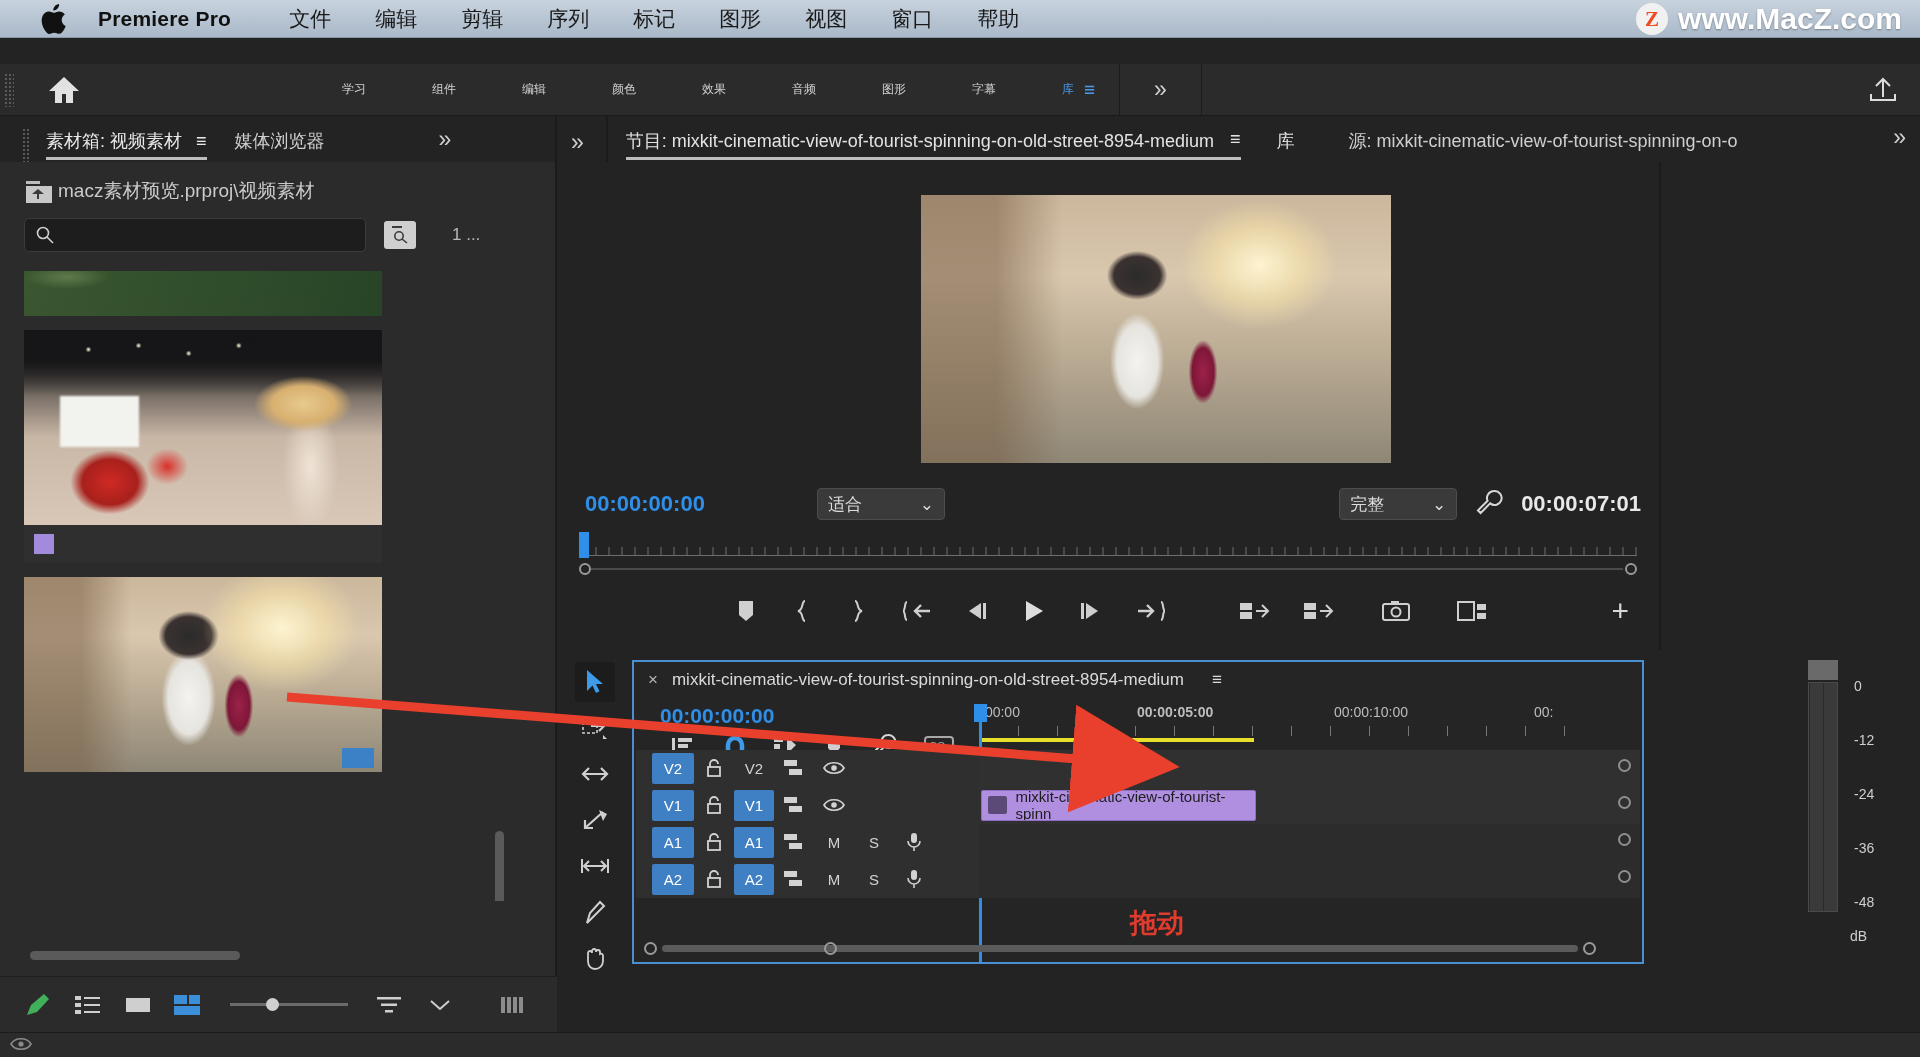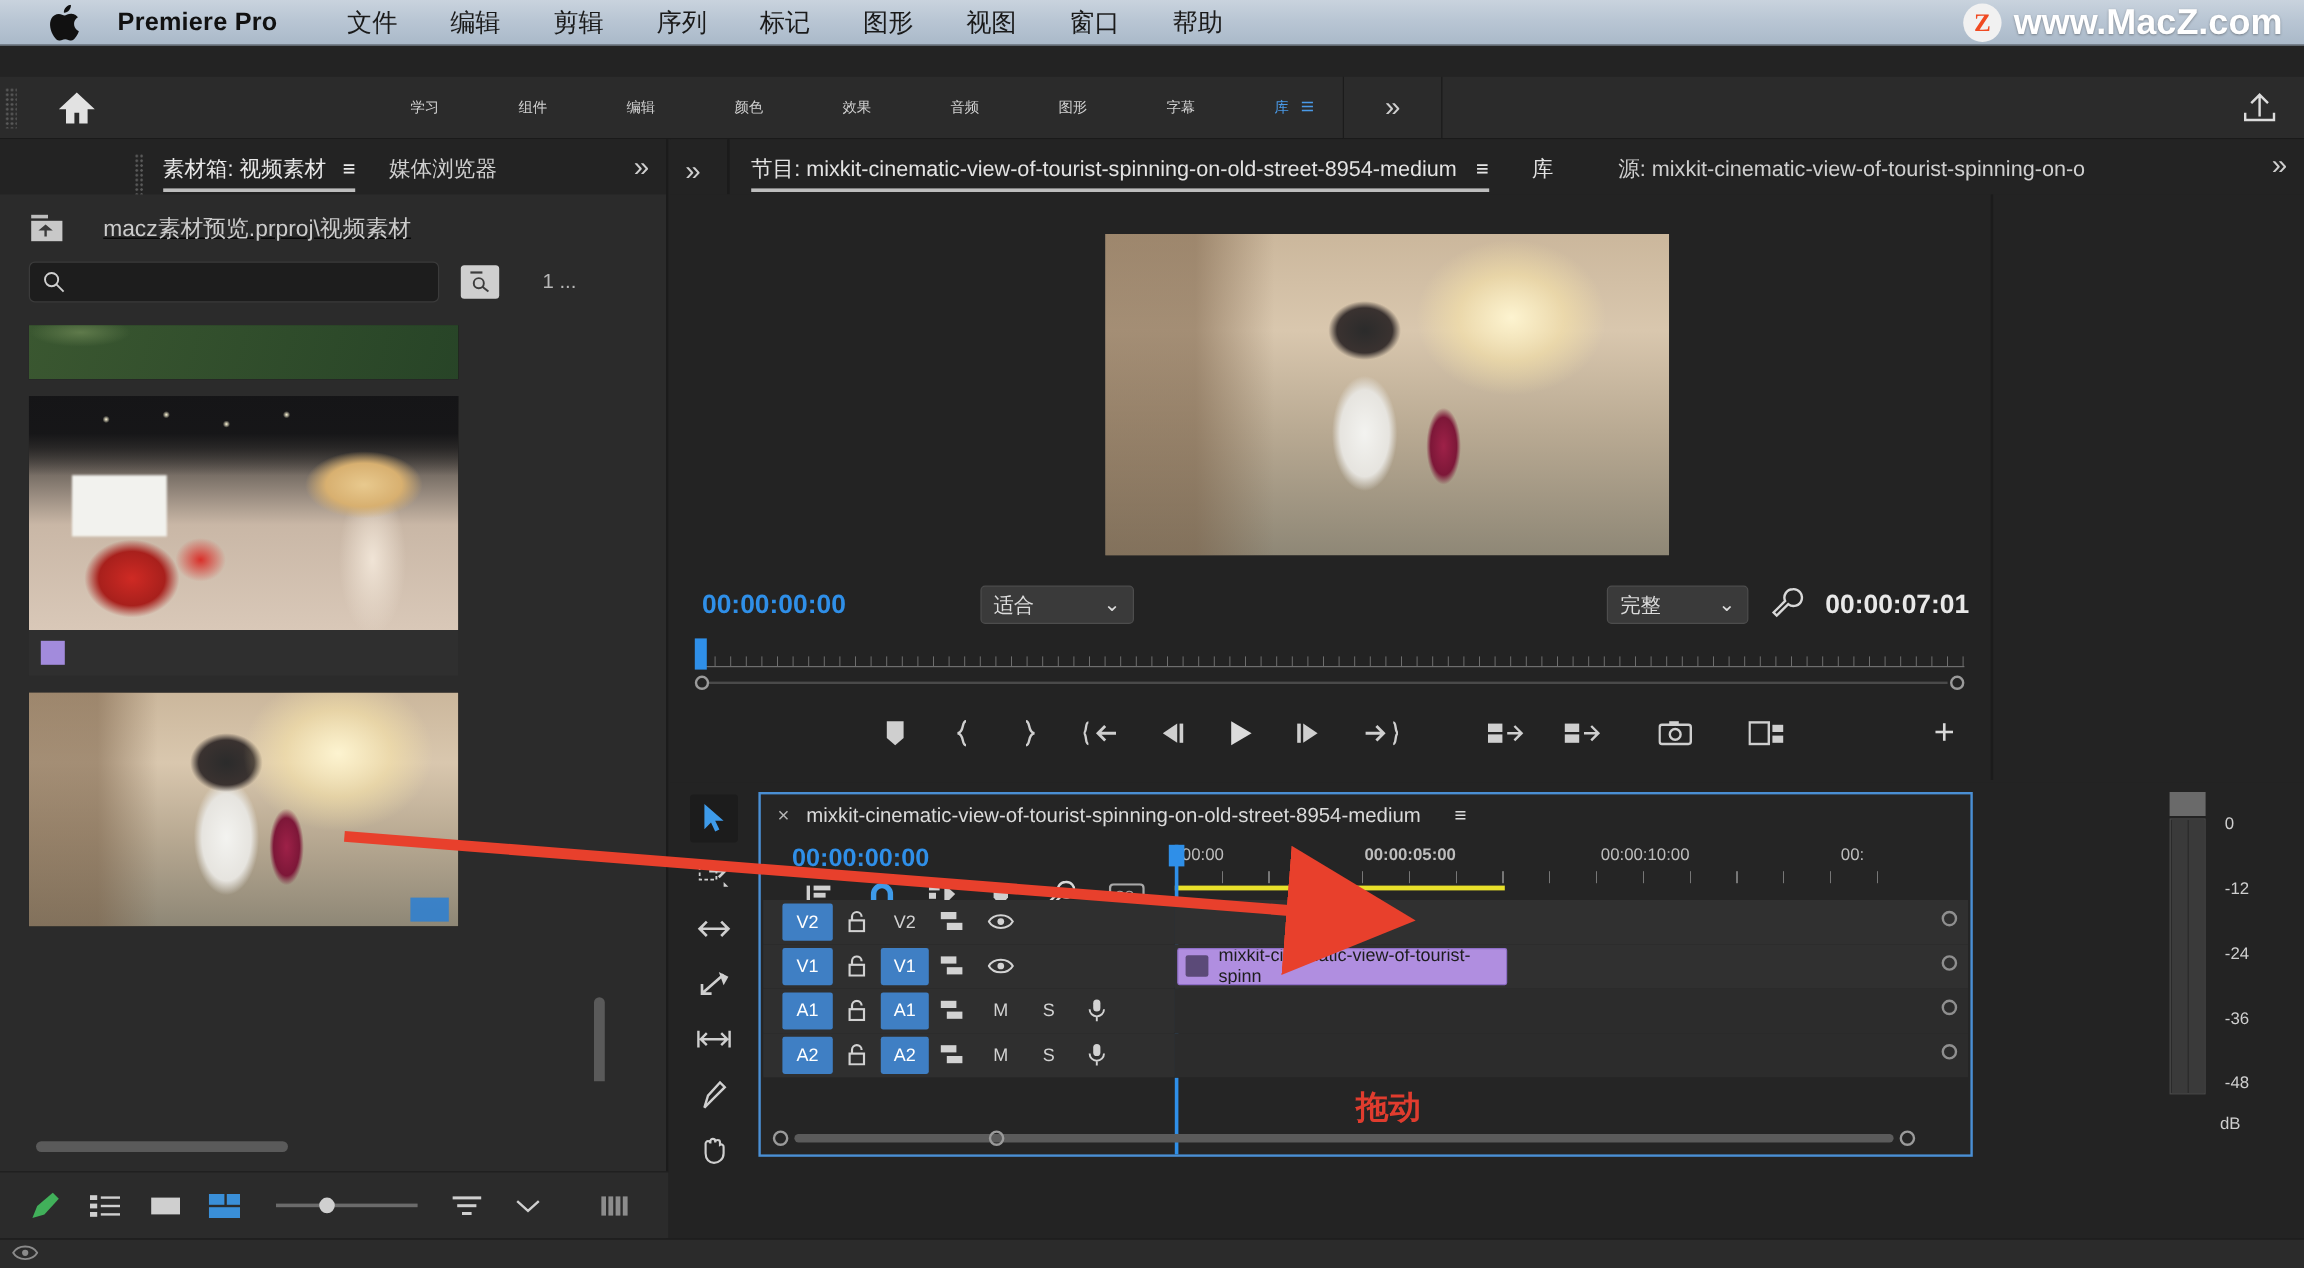--- a/index.html
+++ b/index.html
@@ -61,30 +61,30 @@
   .ws-menu-icon { color:#4a9ae8; font-size:19px; padding-right:24px;}
   .ws-divider { width:1px; height:52px; background:#1b1b1b; }
   .ws-more { color:#cfcfcf; font-size:23px; padding:0 34px; height:52px; display:flex;align-items:center;}
   .ws-export { position:absolute; right:22px; top:12px; }
 
   
   .main { position:absolute; left:0; top:116px; width:1920px; height:916px; background:#232323; }
 
   
   .proj-panel { position:absolute; left:0; top:0; width:557px; height:916px; background:#2b2b2b; border-right:2px solid #1b1b1b;}
-  .panel-tabs { height:46px; display:flex; align-items:flex-end; background:#232323; padding-left:22px;justify-content:flex-end;}
+  .panel-tabs { height:46px; display:flex; align-items:flex-end; background:#232323; padding-left:22px;}
   .panel-tab { font-size:18px; color:#cfcfcf; padding:0 14px 9px 14px; position:relative; display:flex; gap:14px; align-items:center;}
   .panel-tab.active { color:#e8e8e8; }
   .panel-tab.active::after {
      content:""; position:absolute; left:14px; right:14px; bottom:2px; height:3px; background:#bdbdbd;
   }
   .panel-left-grip { width:8px; height:34px; margin-right:2px;
      background-image: radial-gradient(circle, #5b5b5b 1px, transparent 1.2px);
      background-size:4px 4px; }
-  .proj-path { display:flex; align-items:flex-start; gap:32px; padding:16px 0 0 24px;text-decoration:underline; }
+  .proj-path { display:flex; align-items:flex-end; gap:4px; padding:16px 0 0 24px; }
   .folder-ic { width:30px; height:24px; }
   .proj-path-text { color:#cbcbcb; font-size:19px; }
   .search-row { display:flex; align-items:center; gap:18px; padding:14px 0 0 24px; }
   .search-box {
     width:342px; height:34px; background:#1d1d1d; border:1px solid #3b3b3b; border-radius:5px;
     display:flex; align-items:center; padding-left:10px; gap:8px;
   }
   .search-box input {
     background:transparent; border:none; outline:none; color:#cfcfcf; font-size:15px; width:280px;
     font-family:"Liberation Sans", sans-serif;
@@ -156,21 +156,21 @@
     position:absolute; left:0; bottom:0; width:557px; height:56px; background:#2b2b2b;
     display:flex; align-items:center; gap:18px; padding-left:22px; border-top:1px solid #1e1e1e;
   }
   .pb-ic { width:32px; height:30px; display:flex; align-items:center; justify-content:center; color:#cfcfcf;}
   .slider-track { width:118px; height:3px; background:#6b6b6b; position:relative; margin:0 8px;}
   .slider-knob { position:absolute; left:36px; top:-5px; width:13px;height:13px;border-radius:50%;background:#cfcfcf;}
 
   
   .right { position:absolute; left:559px; top:0; width:1361px; height:916px; background:#232323;}
   .mon-tabs { height:46px; display:flex; align-items:flex-end; background:#232323; }
-  .mon-tab { font-size:18px; color:#e3e3e3; padding:0 0 9px 0; position:relative; display:flex; gap:16px; align-items:center;}
+  .mon-tab { font-size:18px; color:#e3e3e3; padding:0 0 9px 0; position:relative; display:flex; gap:16px; align-items:flex-start;}
   .mon-tab.active::after { content:""; position:absolute; left:0; right:0; bottom:2px; height:3px; background:#bdbdbd;}
   .mon-sep { width:2px; height:46px; background:#1b1b1b; margin:0 24px;}
 
   .program { position:absolute; left:0; top:46px; width:1100px; height:488px; background:#232323;}
   .prog-video {
     position:absolute; left:362px; top:33px; width:470px; height:268px; background:#1a1a1a;
     overflow:hidden;
   }
   .prog-video .thumb-street { }
   .prog-row {

